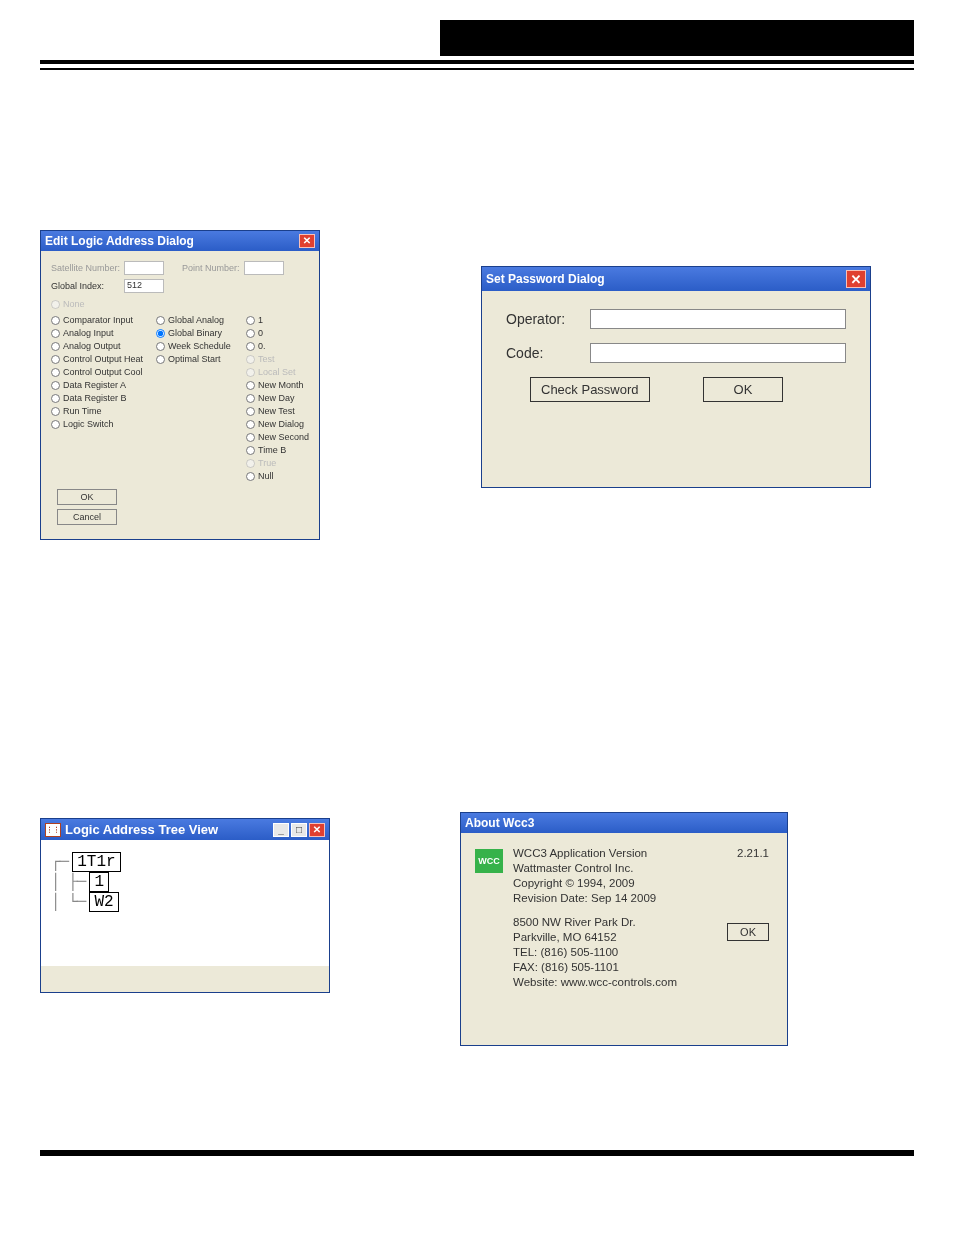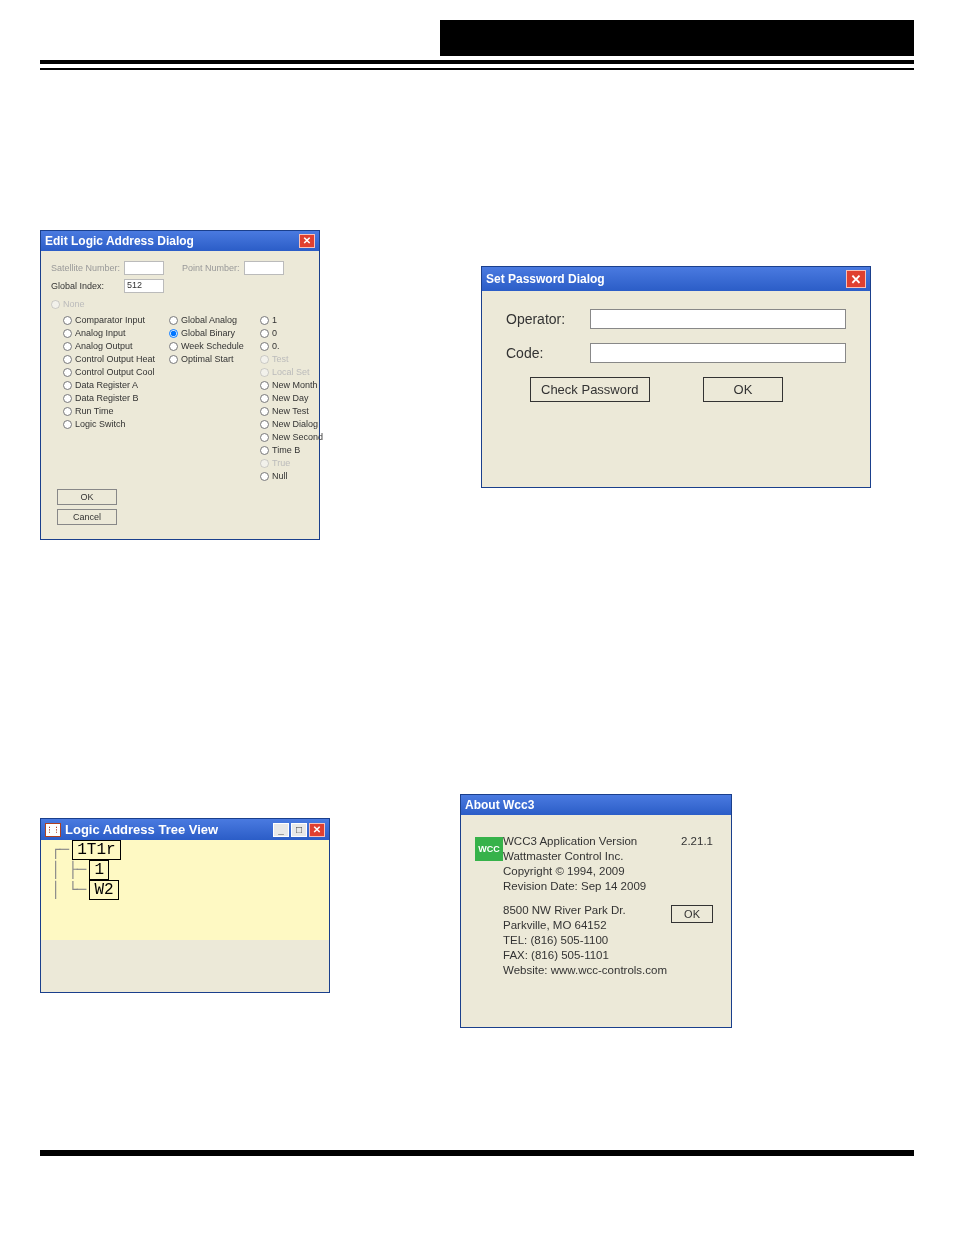--- a/index.html
+++ b/index.html
@@ -20,48 +20,48 @@
   .winbody { padding: 10px; font-size: 10px; color: #333; }
 
   
   .elad { position: absolute; top: 140px; left: 0; width: 280px; height: 310px; }
   .elad .row { display: flex; align-items: center; gap: 4px; margin-bottom: 4px; font-size: 9px; }
   .elad .lbl-dim { color: #999; }
   .elad .field { border: 1px solid #bbb; background: #fff; height: 14px; width: 40px; font-size: 9px; padding: 0 2px; }
   .elad .cols { display: flex; gap: 6px; margin-top: 6px; }
   .elad .c1, .elad .c2, .elad .c3 { display: flex; flex-direction: column; gap: 3px; }
   .elad .c1 { width: 100px; } .elad .c2 { width: 85px; } .elad .c3 { flex: 1; }
-  .elad .radio { display: flex; align-items: center; gap: 3px; font-size: 9px; white-space: nowrap; margin-left: 12px; }
+  .elad .radio { display: flex; align-items: center; gap: 3px; font-size: 9px; white-space: nowrap; }
   .elad .radio.dim { color: #bbb; }
   .elad .radio input { width: 9px; height: 9px; margin: 0; }
   .elad .btncol { margin-top: 8px; display: flex; flex-direction: column; gap: 4px; width: 60px; margin-left: 6px; }
   .smbtn { border: 1px solid #888; background: #ece9d8; font-size: 9px; text-align: center; padding: 2px 6px; cursor: pointer; }
 
   
   .treewin { position: absolute; top: 728px; left: 0; width: 290px; height: 175px; }
   .treewin .titlebar { font-size: 13px; }
   .treewin .icon-box { width: 16px; height: 14px; background: #fff; border: 1px solid #b04020; display: inline-flex; align-items: center; justify-content: center; font-size: 7px; color: #b04020; margin-right: 4px; }
-  .treewin .treebody { background: #fef9c3; padding: 0 10px; font-family: "Courier New", monospace; font-size: 16px; height: 100px; }
+  .treewin .treebody { background: #ffffff; padding: 12px 10px; font-family: "Courier New", monospace; font-size: 16px; height: 126px; }
   .treewin .node { display: inline-block; border: 1px solid #000; padding: 0 4px; margin-left: 4px; }
   .treewin .line { display: block; }
   .treewin .conn { color: #888; letter-spacing: -1px; }
 
   
   .spd { position: absolute; top: 176px; left: 441px; width: 390px; height: 222px; }
   .spd .winbody { padding: 18px 24px; font-size: 14px; }
   .spd .frow { display: flex; align-items: center; gap: 14px; margin-bottom: 14px; }
   .spd .flabel { width: 70px; }
   .spd .finput { flex: 1; border: 1px solid #888; background: #fff; height: 20px; }
   .spd .cpline { margin: 8px 0 14px; display: flex; gap: 16px; }
   .spd .brow { display: flex; gap: 53px; margin-left: 24px; }
   .spd .dlgbtn { border: 1px solid #333; background: #ece9d8; font-size: 13px; padding: 4px 10px; cursor: pointer; }
 
   
-  .about { position: absolute; top: 704px; left: 420px; width: 272px; height: 234px; }
-  .about .winbody { display: flex; padding: 20px 14px; font-size: 11.5px; }
+  .about { position: absolute; top: 722px; left: 420px; width: 328px; height: 234px; }
+  .about .winbody { display: flex; gap: 10px; padding: 14px 14px; font-size: 11.5px; }
   .about .logo { width: 28px; height: 24px; background: #36b24a; color: #fff; font-size: 9px; display: flex; align-items: center; justify-content: center; font-weight: bold; flex-shrink: 0; margin-top: 2px; }
   .about .lines { flex: 1; display: flex; flex-direction: column; gap: 3px; }
   .about .verrow { display: flex; }
   .about .vernum { margin-left: auto; padding-right: 4px; }
   .about .okbtn { position: absolute; right: 18px; top: 110px; border: 1px solid #333; background: #ece9d8; padding: 2px 12px; font-size: 11px; cursor: pointer; }
 
   .footer-bar { border: none; border-top: 6px solid #000; margin-top: 10px; }
 </style>
 </head>
 <body>

